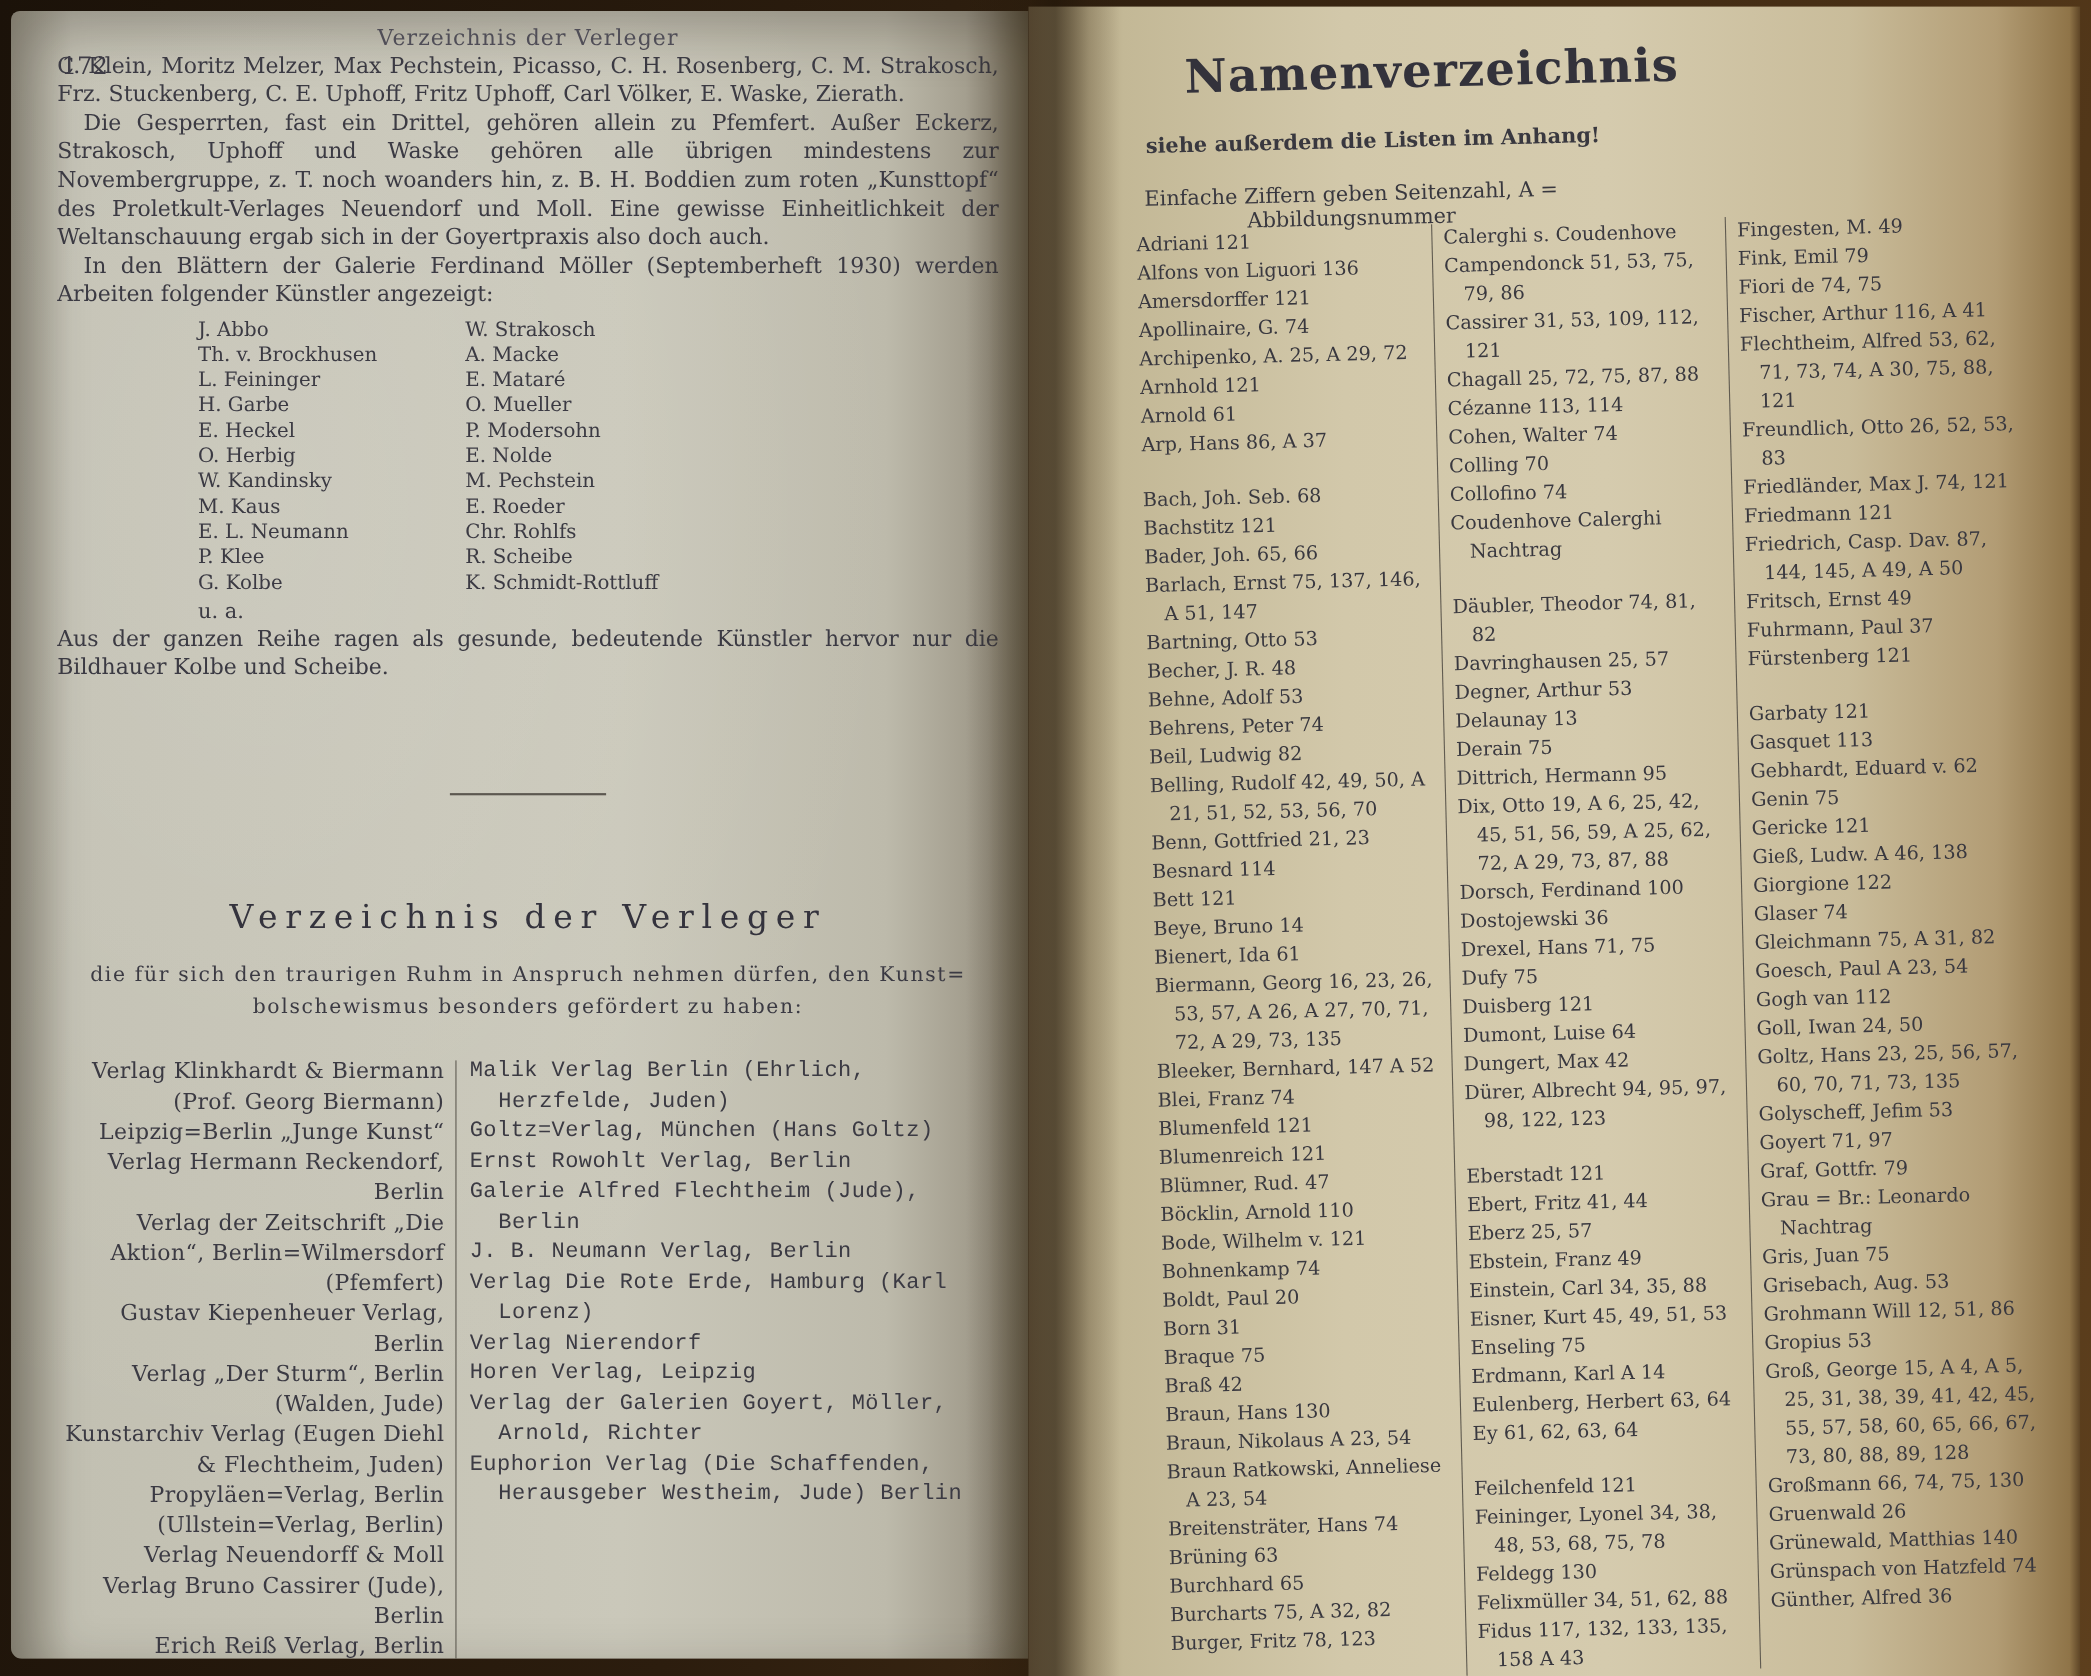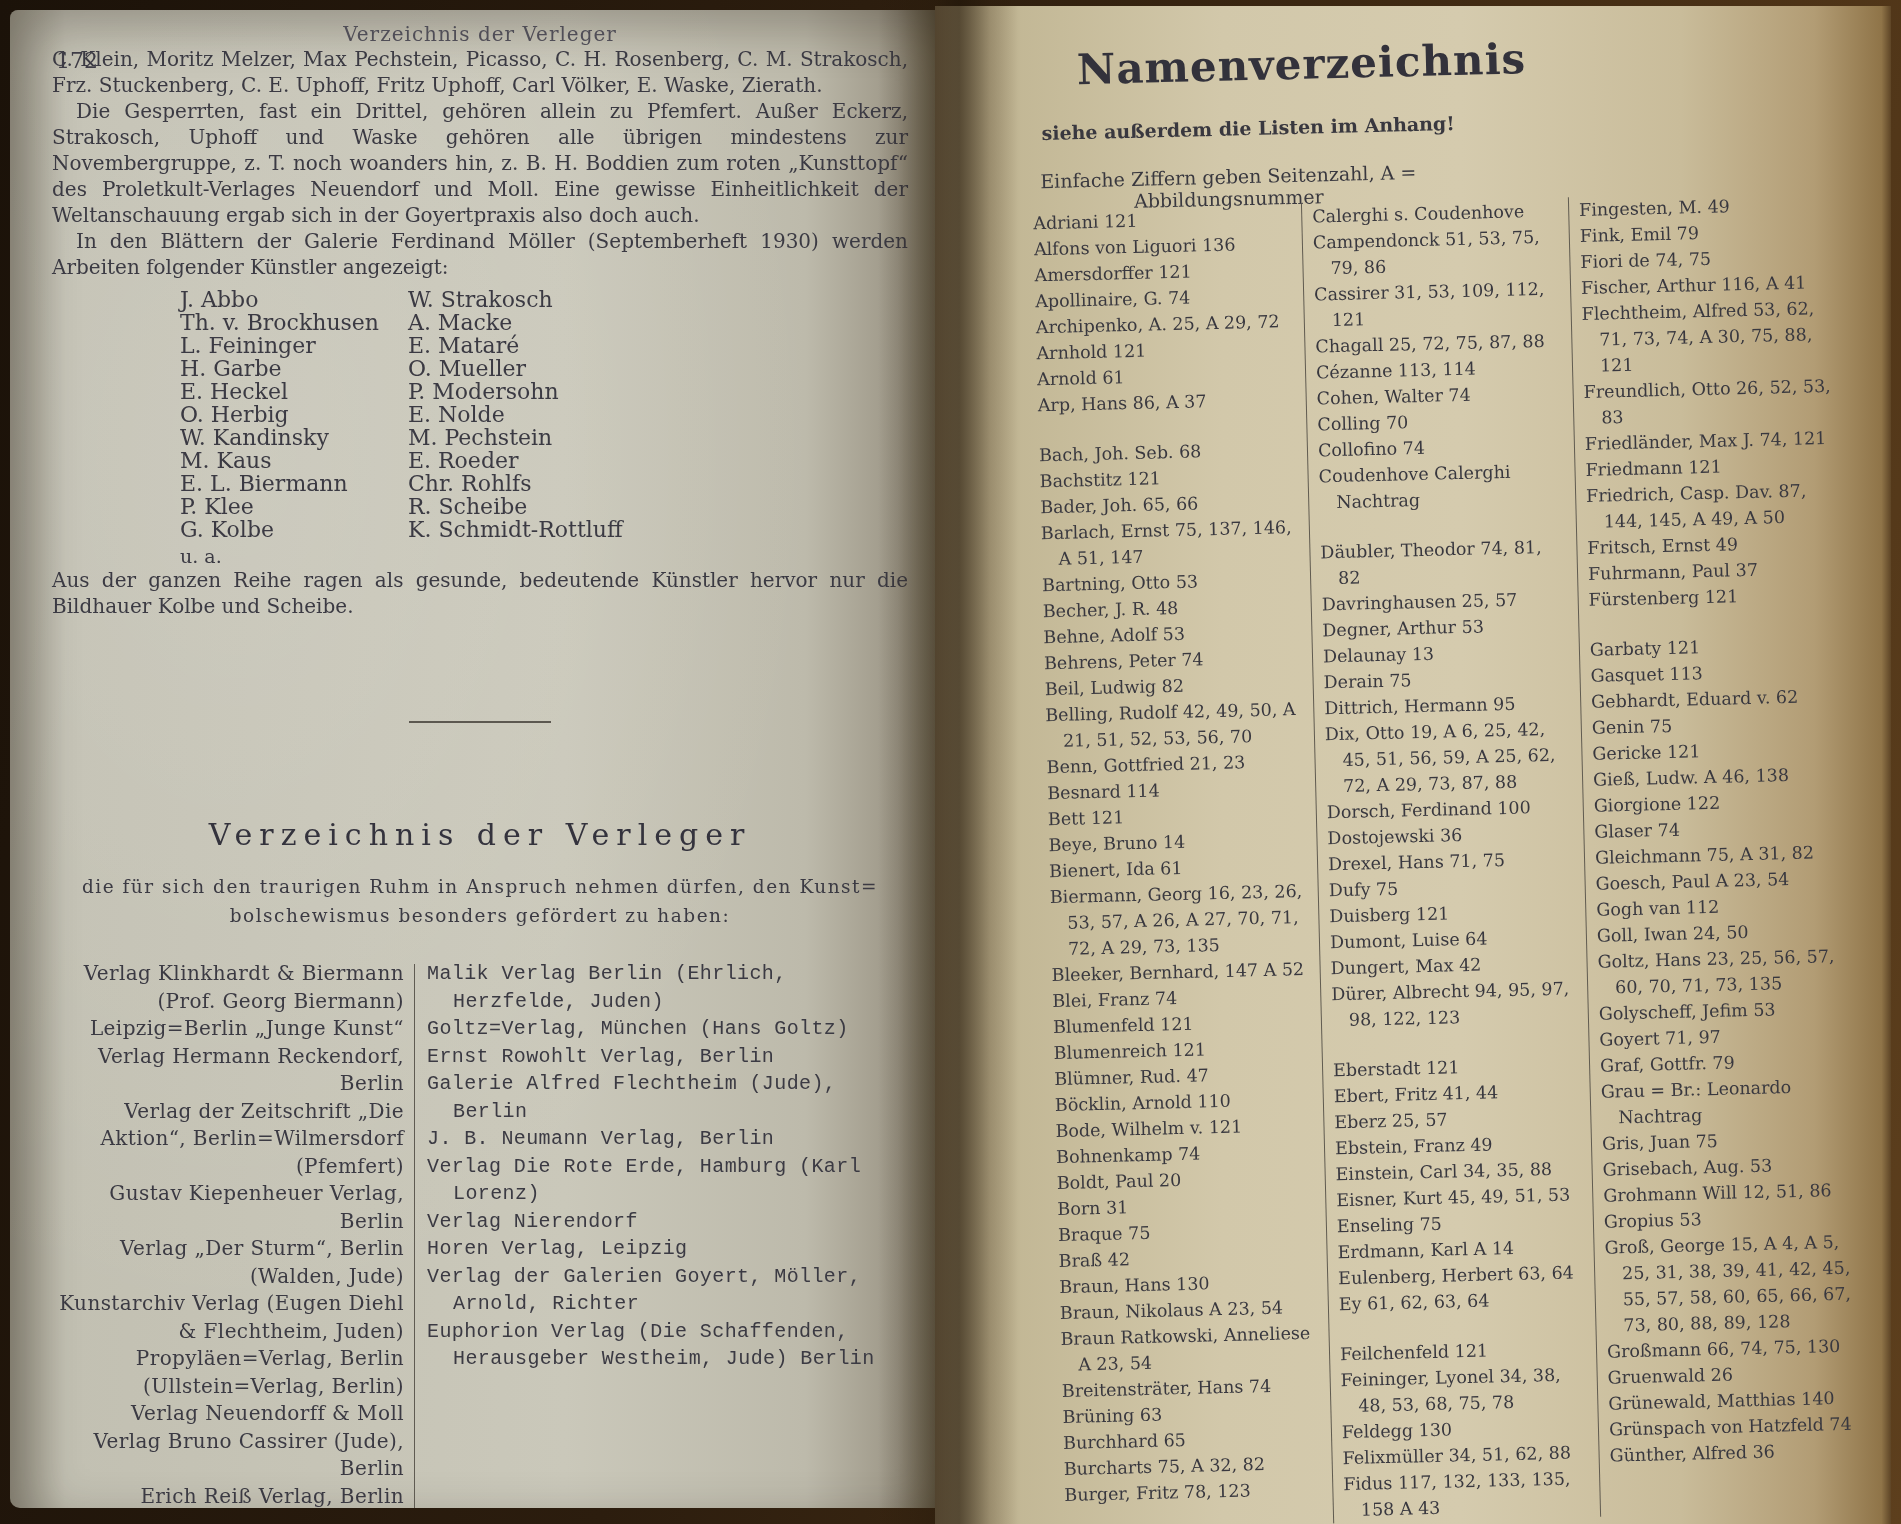--- a/index.html
+++ b/index.html
@@ -16,21 +16,21 @@
   .gutter{position:absolute;left:878px;top:0;width:140px;height:1524px;z-index:5;pointer-events:none;
     background:linear-gradient(90deg,rgba(38,26,11,0) 0%,rgba(38,26,11,.40) 42%,rgba(30,20,8,.55) 58%,rgba(38,26,11,.15) 80%,rgba(38,26,11,0) 100%);}
   
   .lp-inner{position:absolute;left:42px;top:12px;width:856px;color:#3b3a43;}
   .running-head{font-size:20px;text-align:center;color:#504e57;letter-spacing:1px;}
   .page-num{position:absolute;left:4px;top:26px;font-size:22px;color:#3e3c46;}
   .lp-inner p{margin:0;font-size:20px;line-height:26px;text-align:justify;}
   .p1{margin-top:12px;}
   .p2,.p3{margin-top:6px;text-indent:24px;}
   .artist-table{margin:8px 0 0 128px;}
-  .artist-row{display:flex;line-height:23px;font-size:22px;}
+  .artist-row{display:flex;line-height:23px;font-size:18px;gap:15px;}
   .artist-row .l{width:228px;}
   .artist-row .r{width:235px;}
   .etc{margin:4px 0 0 128px;width:463px;font-size:19px;}
   .p4{margin-top:16px;}
   .rule{width:142px;border:0;border-top:2px solid #5c5850;margin:102px auto 0;}
   .sec-head{margin-top:94px;text-align:center;font-size:30px;letter-spacing:7px;color:#34333d;}
   .sec-sub{margin-top:20px;text-align:center;font-size:18.5px;letter-spacing:1.5px;line-height:29px;}
   .pubs{display:flex;margin-top:30px;font-size:20px;line-height:27.5px;letter-spacing:.4px;}
   .pub-col-left{width:352px;text-align:right;}
   .pub-divider{width:1px;background:#5f5b52;margin:4px 12px 0 10px;}
@@ -93,21 +93,21 @@
           </div>
           <div class="artist-row">
             <span class="l">W. Kandinsky</span>
             <span class="r">M. Pechstein</span>
           </div>
           <div class="artist-row">
             <span class="l">M. Kaus</span>
             <span class="r">E. Roeder</span>
           </div>
           <div class="artist-row">
-            <span class="l">E. L. Biermann</span>
+            <span class="l">E. L. Neumann</span>
             <span class="r">Chr. Rohlfs</span>
           </div>
           <div class="artist-row">
             <span class="l">P. Klee</span>
             <span class="r">R. Scheibe</span>
           </div>
           <div class="artist-row">
             <span class="l">G. Kolbe</span>
             <span class="r">K. Schmidt-Rottluff</span>
           </div>

